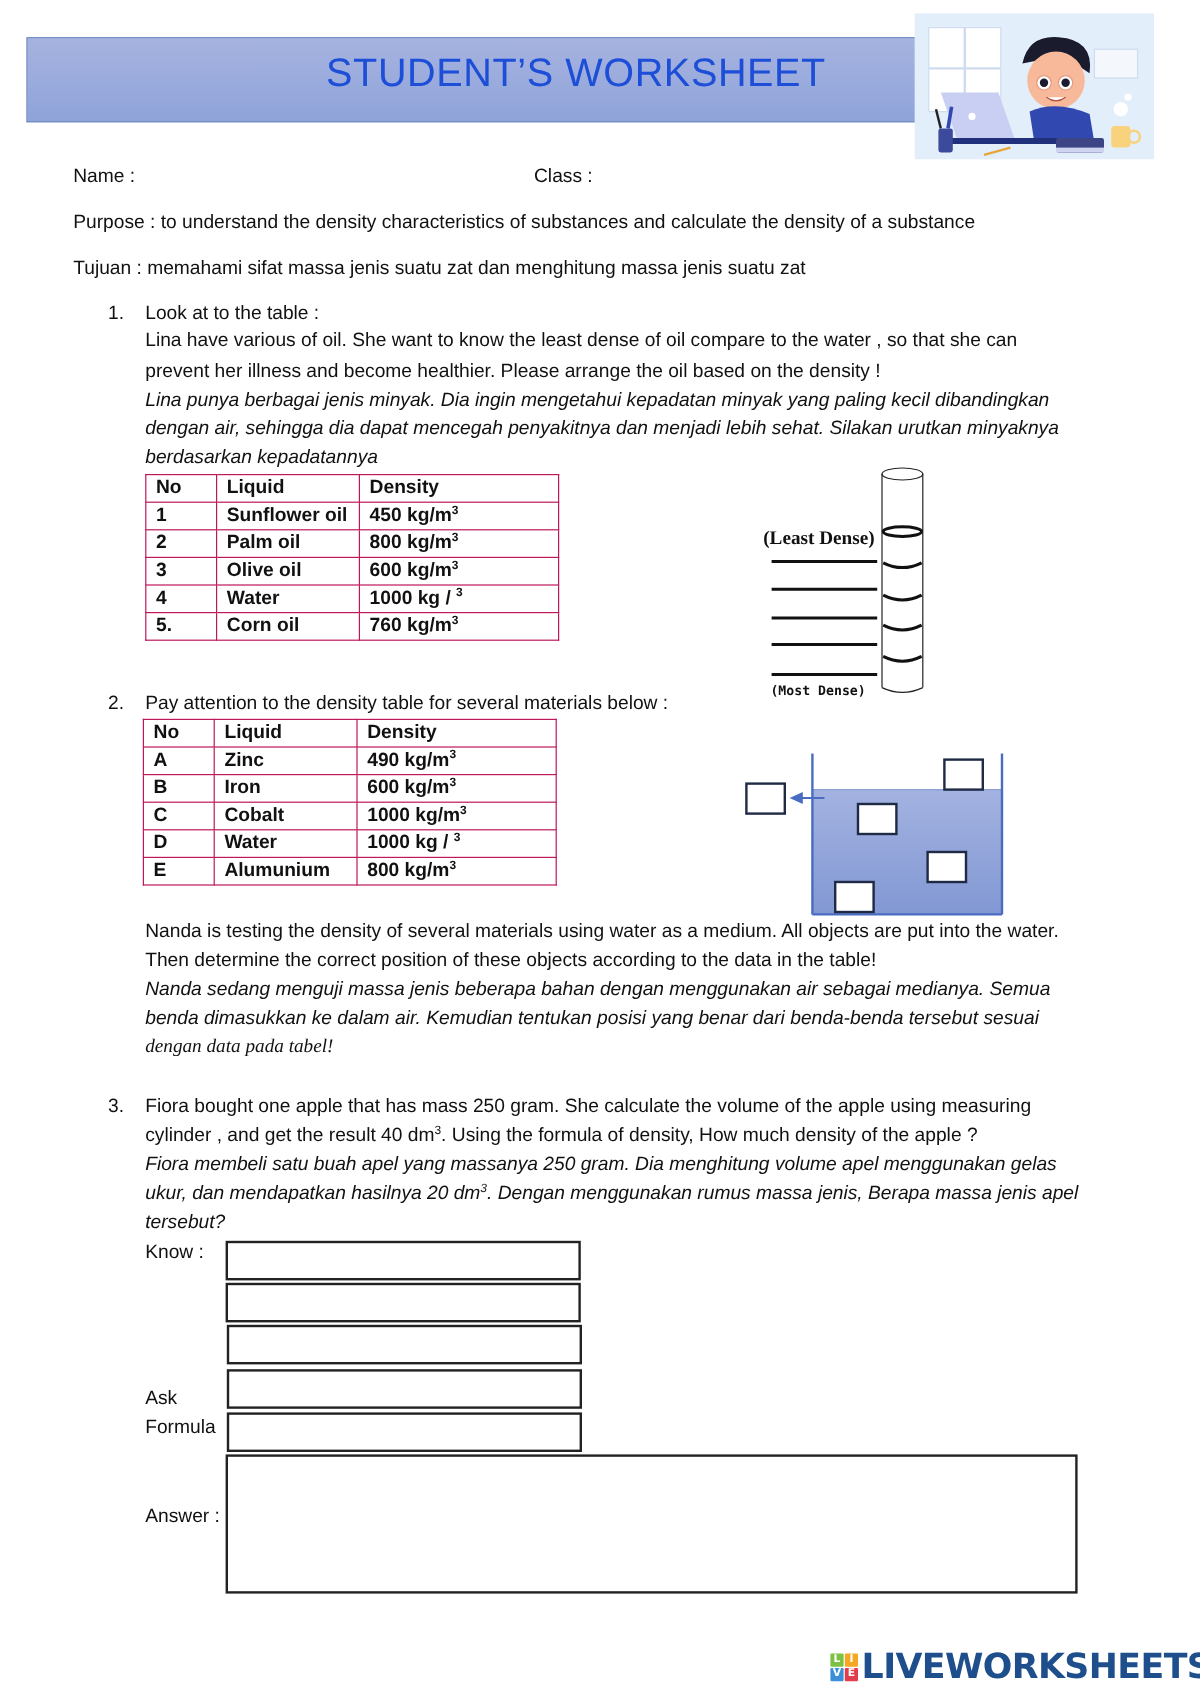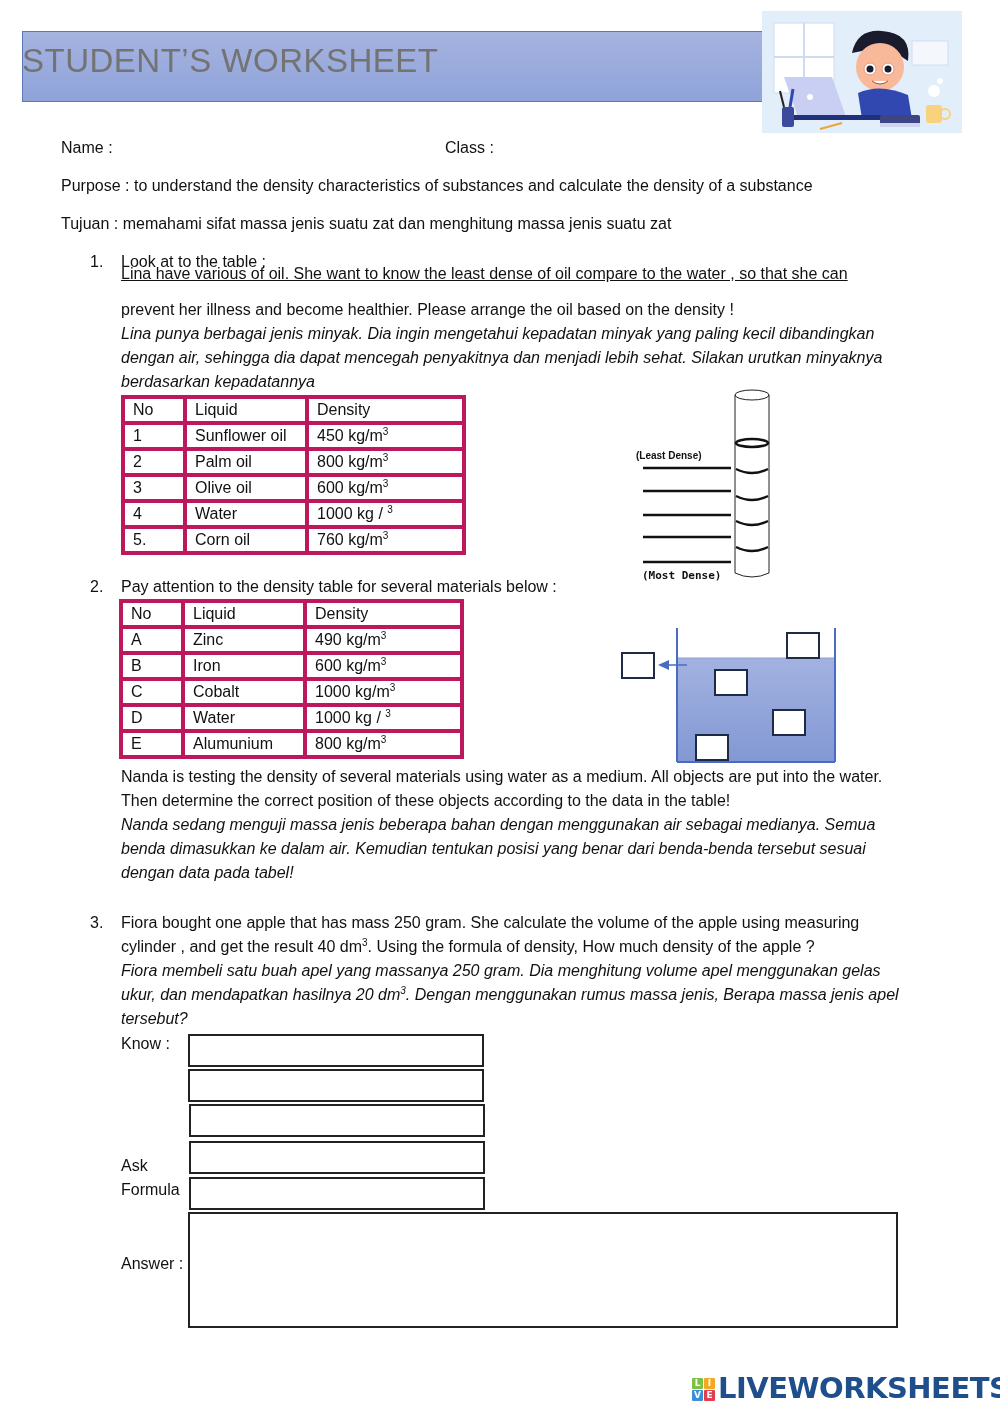--- a/index.html
+++ b/index.html
@@ -8,30 +8,31 @@
     background: #ffffff; color: #111;
     font-family: "Liberation Sans", sans-serif;
   }
   .abs { position: absolute; }
   .banner {
     left: 22px; top: 31px; width: 770px; height: 71px;
     background: linear-gradient(to bottom, #a6b3df 0%, #8fa3da 100%);
     border: 1px solid #5b77b8; box-sizing: border-box;
   }
   .banner-title {
-    left: 22px; top: 42px; width: 916px; text-align: left;
-    font-size: 33px; letter-spacing: 0.5px; color: #737373;
+    left: 22px; top: 42px; width: 916px; text-align: center;
+    font-size: 33px; letter-spacing: 0.5px; color: #1d4ed8;
   }
   .illustration { left: 762px; top: 11px; width: 200px; height: 122px; }
   .txt { font-size: 16px; line-height: 24px; white-space: nowrap; }
   .it { font-style: italic; }
   table.dt { border-collapse: collapse; font-size: 16px; }
   table.dt td {
-    border: 4px solid #be185d; padding: 0 8px; height: 22px; line-height: 22px;
+    border: 1px solid #be185d; padding: 0 8px; height: 22px; line-height: 22px;
     white-space: nowrap;
+    font-weight: bold;
   }
   sup { font-size: 10px; vertical-align: 6px; line-height: 0; }
   .box {
     border: 2px solid #222; box-sizing: border-box; background: #fff;
   }
   .logo-text {
     font-family: "DejaVu Sans", sans-serif; font-weight: bold;
     font-size: 29px; color: #1e4e8c; letter-spacing: -0.5px;
   }
   .tile { position: absolute; width: 11px; height: 11px; color: #fff;
@@ -78,21 +79,21 @@
   <line x1="58" y1="118" x2="80" y2="112" stroke="#e8a63a" stroke-width="2"></line>
 </svg>
 
 <div class="abs txt" style="left:61px; top:136px;">Name :</div>
 <div class="abs txt" style="left:423px; top:136px;margin-left:22px;">Class :</div>
 <div class="abs txt" style="left:61px; top:174px;">Purpose : to understand the density characteristics of substances and calculate the density of a substance</div>
 <div class="abs txt" style="left:61px; top:212px;text-align:center;">Tujuan : memahami sifat massa jenis suatu zat dan menghitung massa jenis suatu zat</div>
 
 <div class="abs txt" style="left:90px; top:250px;">1.</div>
 <div class="abs txt" style="left:121px; top:250px;">Look at to the  table  :</div>
-<div class="abs txt" style="left:121px; top:262px;text-decoration:underline;">Lina have various of oil. She want to know the least dense of oil compare to the water , so that she can</div>
+<div class="abs txt" style="left:121px; top:272px;">Lina have various of oil. She want to know the least dense of oil compare to the water , so that she can</div>
 <div class="abs txt" style="left:121px; top:298px;">prevent her illness and become healthier. Please arrange the oil based on the density !</div>
 <div class="abs txt it" style="left:121px; top:322px;">Lina punya berbagai jenis minyak. Dia ingin mengetahui kepadatan minyak yang paling kecil dibandingkan</div>
 <div class="abs txt it" style="left:121px; top:346px;">dengan air, sehingga dia dapat mencegah penyakitnya dan menjadi lebih sehat. Silakan urutkan minyaknya</div>
 <div class="abs txt it" style="left:121px; top:370px;">berdasarkan kepadatannya</div>
 
 <table class="abs dt" style="left:121px; top:395px; width:345px;">
   <tbody>
       <tr>
     <td style="width:42px">No</td>
     <td style="width:102px">Liquid</td>
@@ -135,21 +136,21 @@
   <path d="M111 84 Q127 92 143 84" fill="none" stroke="#111" stroke-width="2.5"></path>
   <path d="M111 111 Q127 119 143 111" fill="none" stroke="#111" stroke-width="2.5"></path>
   <path d="M111 136 Q127 144 143 136" fill="none" stroke="#111" stroke-width="2.5"></path>
   <path d="M111 162 Q127 170 143 162" fill="none" stroke="#111" stroke-width="2.5"></path>
   <line x1="18" y1="83" x2="106" y2="83" stroke="#111" stroke-width="2.5"></line>
   <line x1="18" y1="106" x2="106" y2="106" stroke="#111" stroke-width="2.5"></line>
   <line x1="18" y1="130" x2="106" y2="130" stroke="#111" stroke-width="2.5"></line>
   <line x1="18" y1="152" x2="106" y2="152" stroke="#111" stroke-width="2.5"></line>
   <line x1="18" y1="177" x2="106" y2="177" stroke="#111" stroke-width="2.5"></line>
 </svg>
-<div class="abs" style="left:636px; top:450px; font-family:Liberation Sans, sans-serif; font-weight:bold; font-size:10px;">(Least Dense)</div>
+<div class="abs" style="left:636px; top:440px; font-family:Liberation Serif, serif; font-weight:bold; font-size:16px;">(Least Dense)</div>
 <div class="abs" style="left:642px; top:569px; font-family:'DejaVu Sans Mono',monospace; font-weight:bold; font-size:11px;">(Most Dense)</div>
 
 <div class="abs txt" style="left:90px; top:575px;">2.</div>
 <div class="abs txt" style="left:121px; top:575px;">Pay attention to the density table for several materials below :</div>
 
 <table class="abs dt" style="left:119px; top:599px; width:345px;">
   <tbody>
       <tr>
     <td style="width:42px">No</td>
     <td style="width:102px">Liquid</td>
@@ -201,21 +202,21 @@
   <rect x="169" y="7" width="32" height="25" fill="#fff" stroke="#1f2a44" stroke-width="2"></rect>
   <rect x="97" y="44" width="32" height="25" fill="#fff" stroke="#1f2a44" stroke-width="2"></rect>
   <rect x="155" y="84" width="32" height="25" fill="#fff" stroke="#1f2a44" stroke-width="2"></rect>
   <rect x="78" y="109" width="32" height="25" fill="#fff" stroke="#1f2a44" stroke-width="2"></rect>
 </svg>
 
 <div class="abs txt" style="left:121px; top:765px;">Nanda is testing the density of several materials using water as a medium. All objects are put into the water.</div>
 <div class="abs txt" style="left:121px; top:789px;">Then determine the correct position of these objects according to the data in the table!</div>
 <div class="abs txt it" style="left:121px; top:813px;">Nanda sedang menguji massa jenis beberapa bahan dengan menggunakan air sebagai medianya. Semua</div>
 <div class="abs txt it" style="left:121px; top:837px;">benda dimasukkan ke dalam air. Kemudian tentukan posisi yang benar dari benda-benda tersebut sesuai</div>
-<div class="abs txt it" style="left:121px; top:861px;">dengan data pada tabel!</div>
+<div class="abs txt it" style="left:121px; top:861px;font-family:Liberation Serif, serif;">dengan data pada tabel!</div>
 
 <div class="abs txt" style="left:90px; top:911px;">3.</div>
 <div class="abs txt" style="left:121px; top:911px;">Fiora bought one apple that has mass 250 gram. She calculate the volume of the apple using measuring</div>
 <div class="abs txt" style="left:121px; top:935px;"><span>cylinder , and get the result 40 dm</span><sup>3</sup><span>. Using the formula of density, How much density of the apple ?</span></div>
 <div class="abs txt it" style="left:121px; top:959px;font-style:italic;">Fiora membeli satu buah apel yang massanya 250 gram. Dia menghitung volume apel menggunakan gelas</div>
 <div class="abs txt it" style="left:121px; top:983px;"><span>ukur, dan mendapatkan hasilnya 20 dm</span><sup>3</sup><span>. Dengan menggunakan rumus massa jenis, Berapa massa jenis apel</span></div>
 <div class="abs txt it" style="left:121px; top:1007px;">tersebut?</div>
 
 <div class="abs txt" style="left:121px; top:1032px;">Know :</div>
 <div class="abs box" style="left:188px; top:1034px; width:296px; height:33px;"></div>

